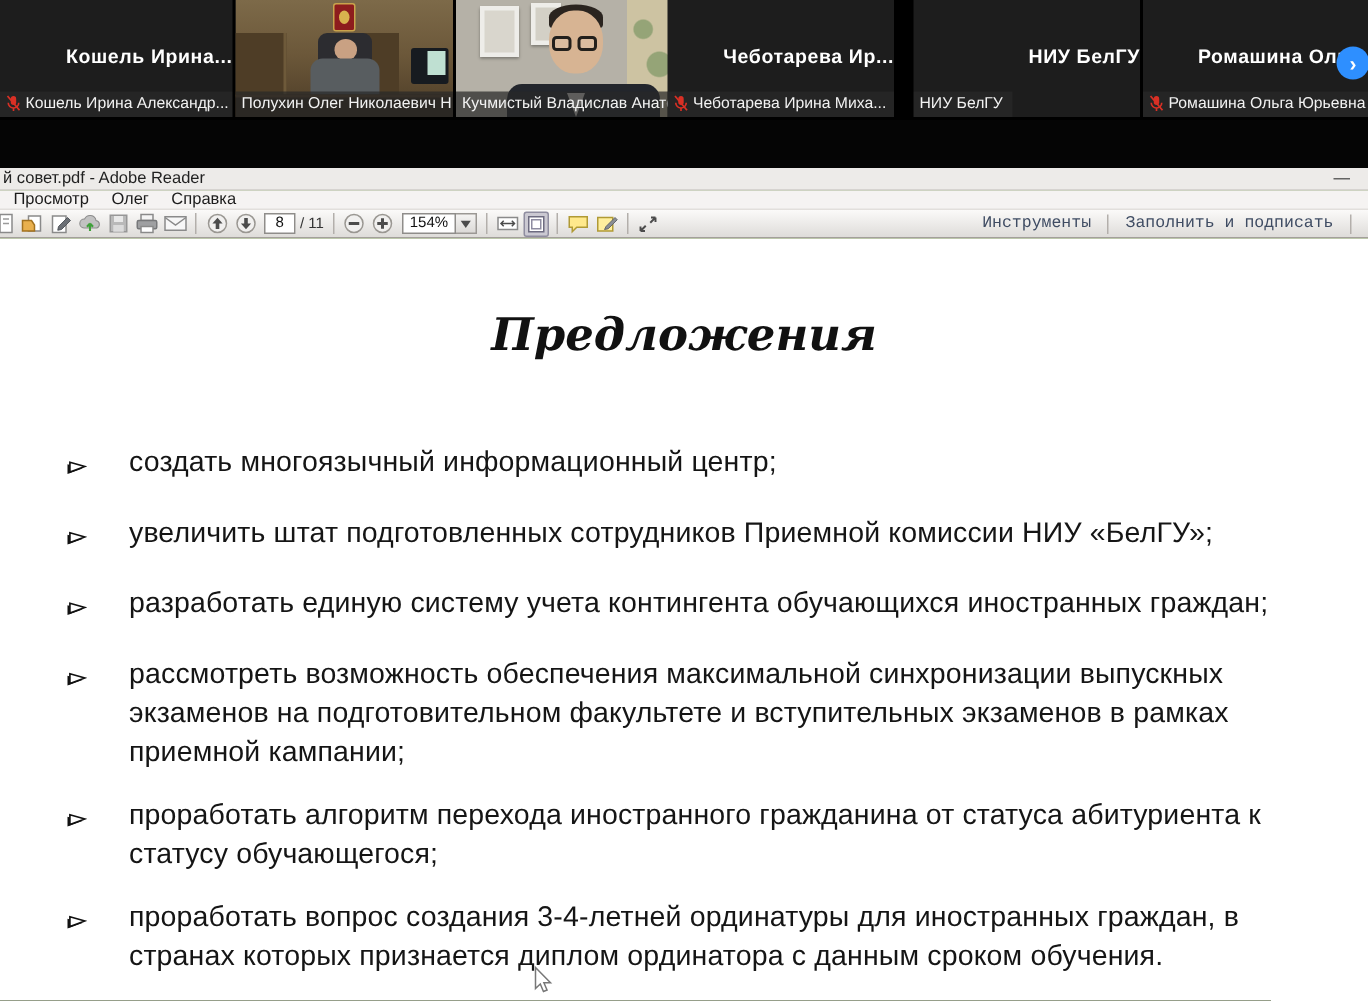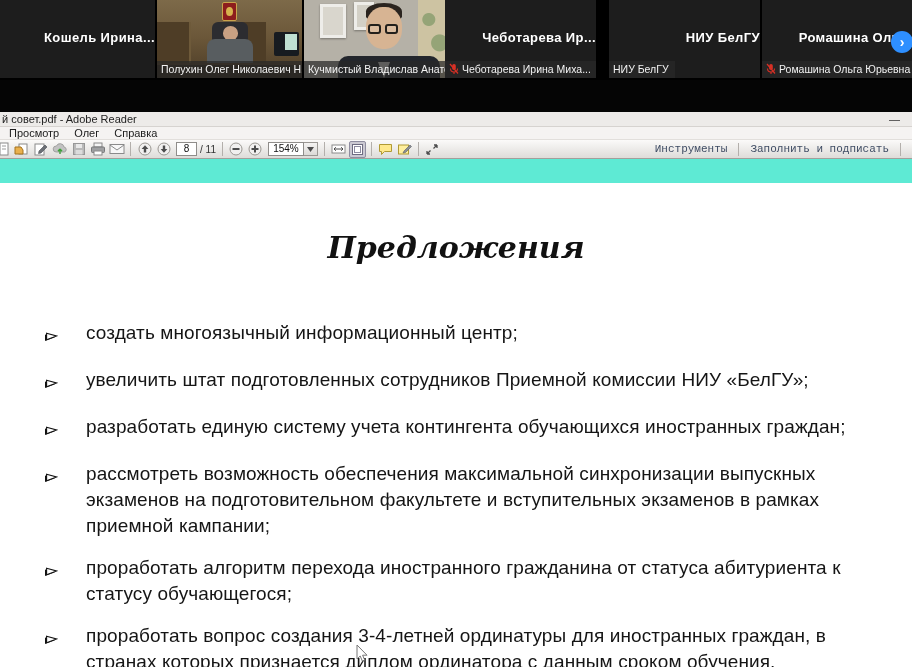--- a/index.html
+++ b/index.html
@@ -57,21 +57,21 @@
   .speaker .frame1{position:absolute;left:16px;top:4px;width:26px;height:34px;background:#d9d6cd;border:3px solid #eeede9;box-shadow:0 1px 2px rgba(0,0,0,.35);}
   .speaker .frame2{position:absolute;left:50px;top:2px;width:20px;height:28px;background:#d3d0c6;border:3px solid #eeede9;box-shadow:0 1px 2px rgba(0,0,0,.35);}
   .speaker .head{position:absolute;left:62px;top:7px;width:36px;height:42px;border-radius:46%;background:#d7b493;}
   .speaker .hair{position:absolute;left:62px;top:3px;width:36px;height:17px;border-radius:50% 50% 20% 20%;background:#2a241f;}
   .speaker .glass{position:absolute;top:24px;width:13px;height:10px;border:2px solid #23201c;border-radius:3px;background:rgba(255,255,255,.12);}
   .speaker .g1{left:64px;} .speaker .g2{left:81px;}
   .speaker .body{position:absolute;left:34px;right:14px;bottom:0;height:22px;background:#23262c;border-radius:10px 10px 0 0;}
   .speaker .shirt{position:absolute;left:74px;bottom:0;width:12px;height:16px;background:#e8e6e0;clip-path:polygon(0 0,100% 0,50% 100%);}
 
   
-  .reader{position:absolute;top:112px;left:0;width:912px;height:555px;background:#5eead4;}
+  .reader{position:absolute;top:112px;left:0;width:912px;height:555px;background:#4d7c0f;}
   .title-bar{height:15px;background:#edebe9;border-bottom:1px solid #d6d3d0;
     font-size:11px;color:#222;line-height:14px;padding-left:2px;position:relative;white-space:nowrap;}
   .title-bar .minimize{position:absolute;right:12px;top:0;color:#333;font-size:11px;}
   .menu-bar{height:13px;background:#f5f3f2;border-bottom:1px solid #e2dfdc;
     display:flex;align-items:flex-start;gap:15px;padding-left:9px;font-size:11px;color:#1c1c1c;line-height:12px;}
   .toolbar{height:19px;background:linear-gradient(#fbfaf9,#dedcd9);border-bottom:1px solid #a39f9b;
     display:flex;align-items:center;font-size:11px;color:#333;padding-left:0;position:relative;}
   .tb-btn{height:17px;min-width:17px;display:flex;align-items:center;justify-content:center;margin:0 1px;}
   .tb-btn.pressed{background:#cbc9d2;border:1px solid #8f8da0;border-radius:2px;}
   .tb-sep{width:1px;height:14px;background:#b3afab;margin:0 4px;}
@@ -81,21 +81,21 @@
   .zoom-box{width:36px;height:14px;background:#fff;border:1px solid #8f8d8a;font-size:10px;
     text-align:center;line-height:12px;color:#111;margin-left:3px;}
   .zoom-caret{width:14px;height:14px;border:1px solid #9b9894;border-left:none;background:linear-gradient(#f4f3f2,#dcdad7);
     display:flex;align-items:center;justify-content:center;margin-right:2px;}
   .tb-right{position:absolute;right:0;top:0;height:18px;display:flex;align-items:center;}
   .tb-right .rbtn{font-size:11px;color:#3f4c63;padding:0 11px;white-space:nowrap;font-family:Liberation Mono, monospace;}
   .tb-right .rsep{width:1px;height:13px;background:#b3afab;}
   .tb-right .rbtn.cut{padding-right:0;width:9px;overflow:hidden;}
 
   
-  .doc{position:absolute;top:47px;left:0;right:0;bottom:0;background:#fff;overflow:hidden;margin-top:24px;}
+  .doc{position:absolute;top:47px;left:0;right:0;bottom:0;background:#fff;overflow:hidden;}
   .doc-title{
     margin-top:47px;text-align:center;
     font-family:"DejaVu Serif","Liberation Serif",serif;
     font-style:italic;font-weight:bold;font-size:30px;color:#111;
   }
   .doc-list{position:absolute;top:137px;left:44px;width:824px;list-style:none;margin:0;padding:0;}
   .doc-list li{
     display:flex;align-items:flex-start;margin-bottom:16px;
     font-size:19px;line-height:26px;color:#151515;letter-spacing:.1px;
   }
@@ -104,20 +104,31 @@
   
   .cursor{position:absolute;left:356px;top:644px;}
 </style>
 </head>
 <body>
 
 <div class="video-strip">
 
   <div class="tile" style="left:0;width:155px;">
     <div class="tile-name">Кошель  Ирина...</div>
+    <div class="tile-footer">
+      <span class="mic-muted">
+        <svg width="10" height="12" viewBox="0 0 10 12">
+            <rect x="3.2" y="1" width="3.6" height="6" rx="1.8" fill="var(--red)"></rect>
+            <path d="M1.5 5.5a3.5 3.5 0 0 0 7 0" fill="none" stroke="var(--red)" stroke-width="1.1"></path>
+            <line x1="5" y1="9" x2="5" y2="11" stroke="var(--red)" stroke-width="1.1"></line>
+            <line x1="1" y1="1" x2="9" y2="10.5" stroke="var(--red)" stroke-width="1.2"></line>
+          </svg>
+      </span>
+      <span>Кошель Ирина Александр...</span>
+    </div>
   </div>
 
   <div class="tile" style="left:157px;width:145px;">
     <div class="scene office">
       <div class="panel-l"></div>
         <div class="panel-r"></div>
       <div class="crest"></div>
       <div class="chair"></div>
         <div class="head"></div>
         <div class="body"></div>

